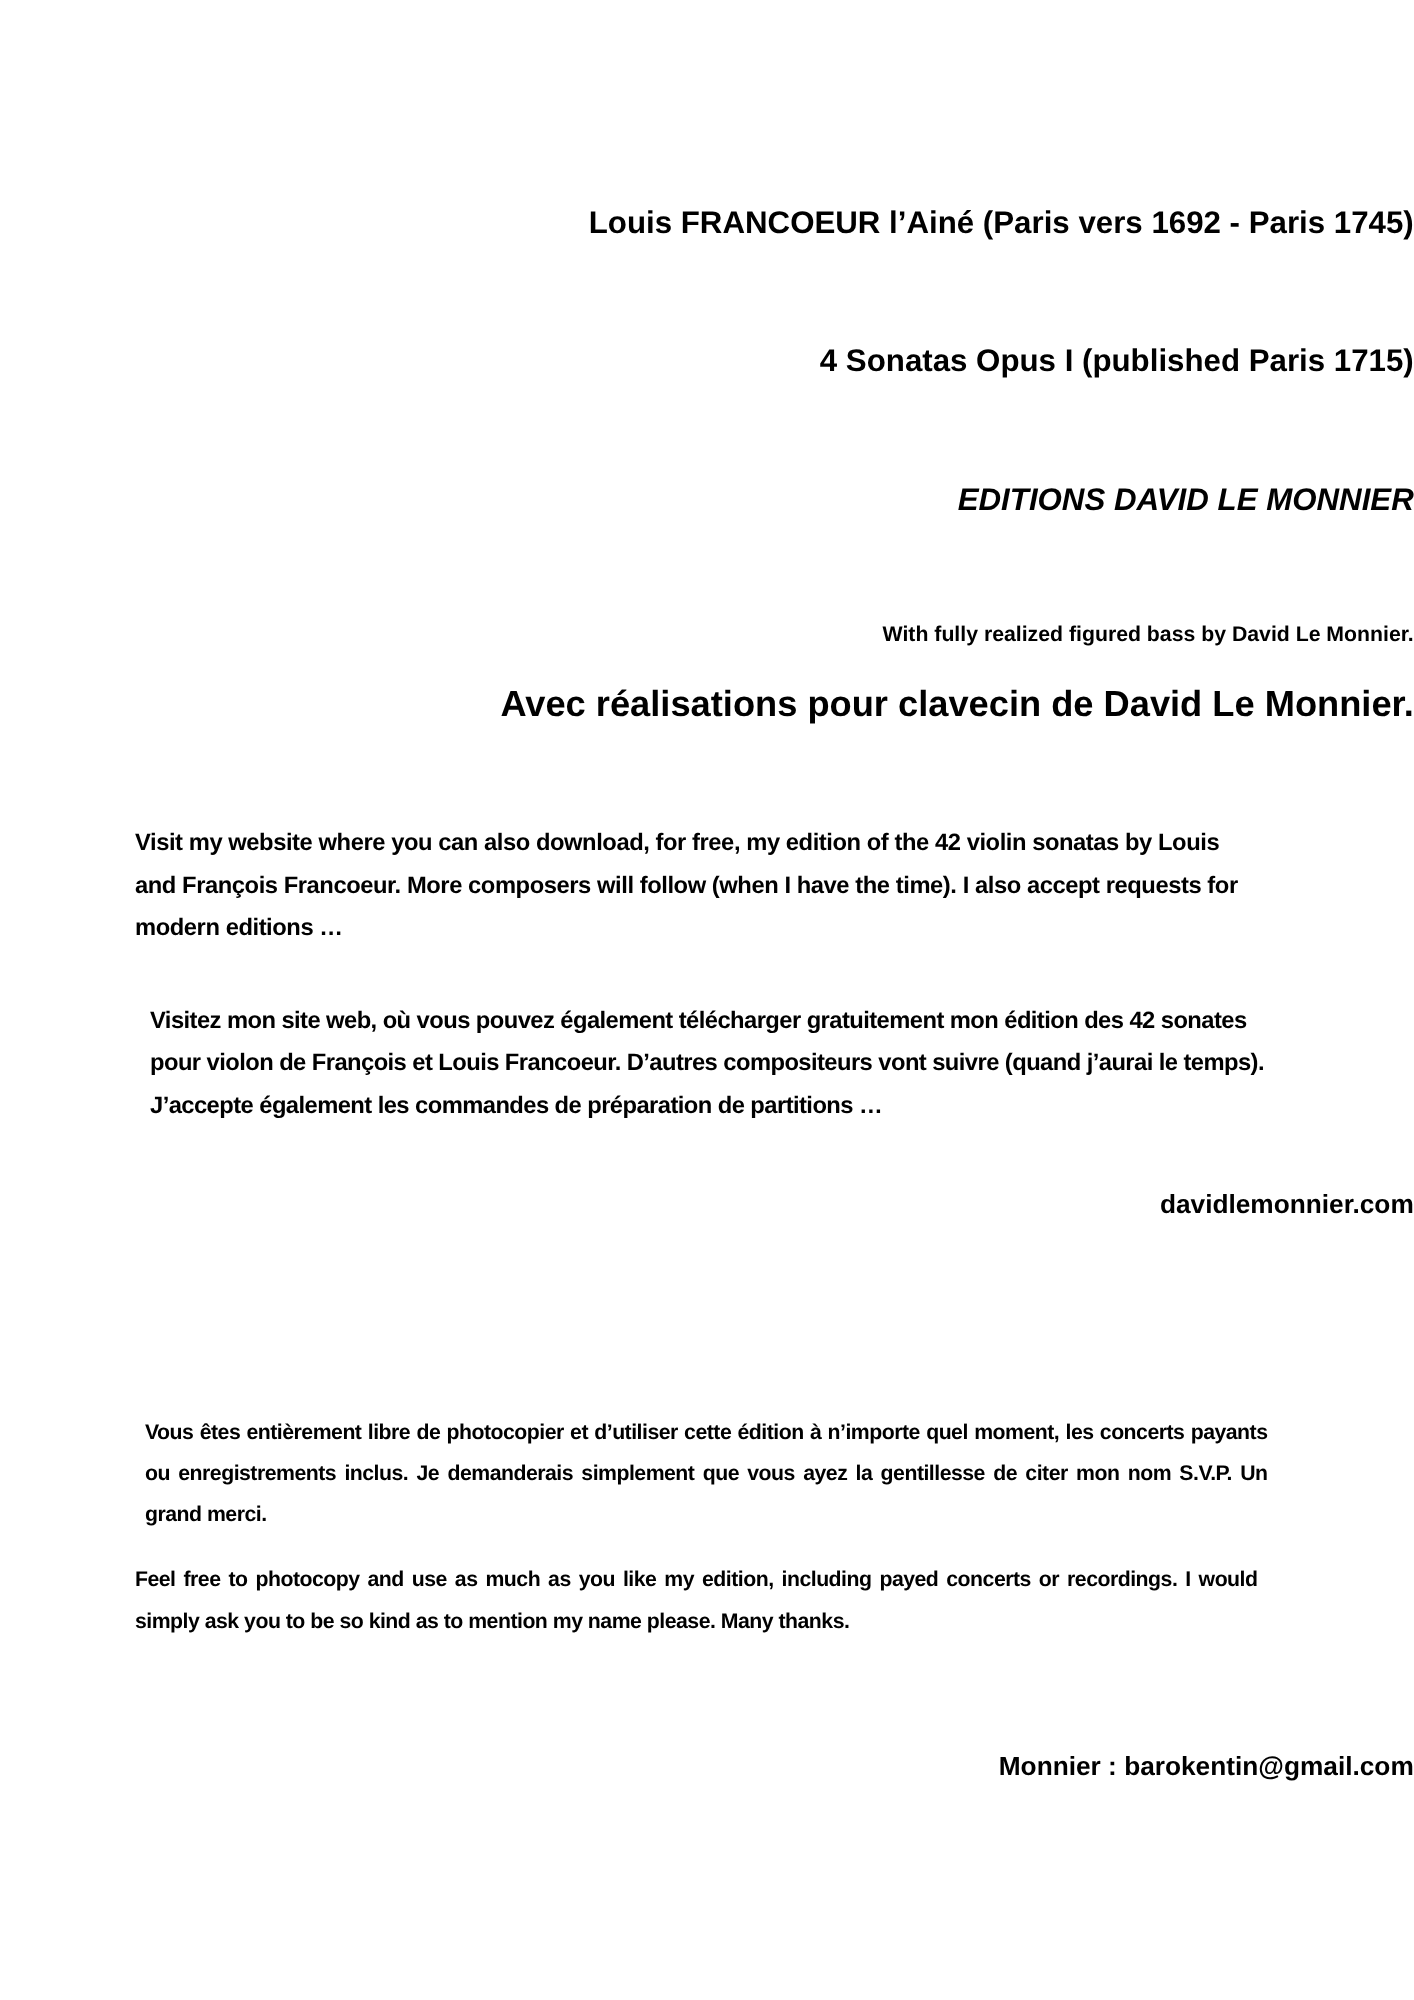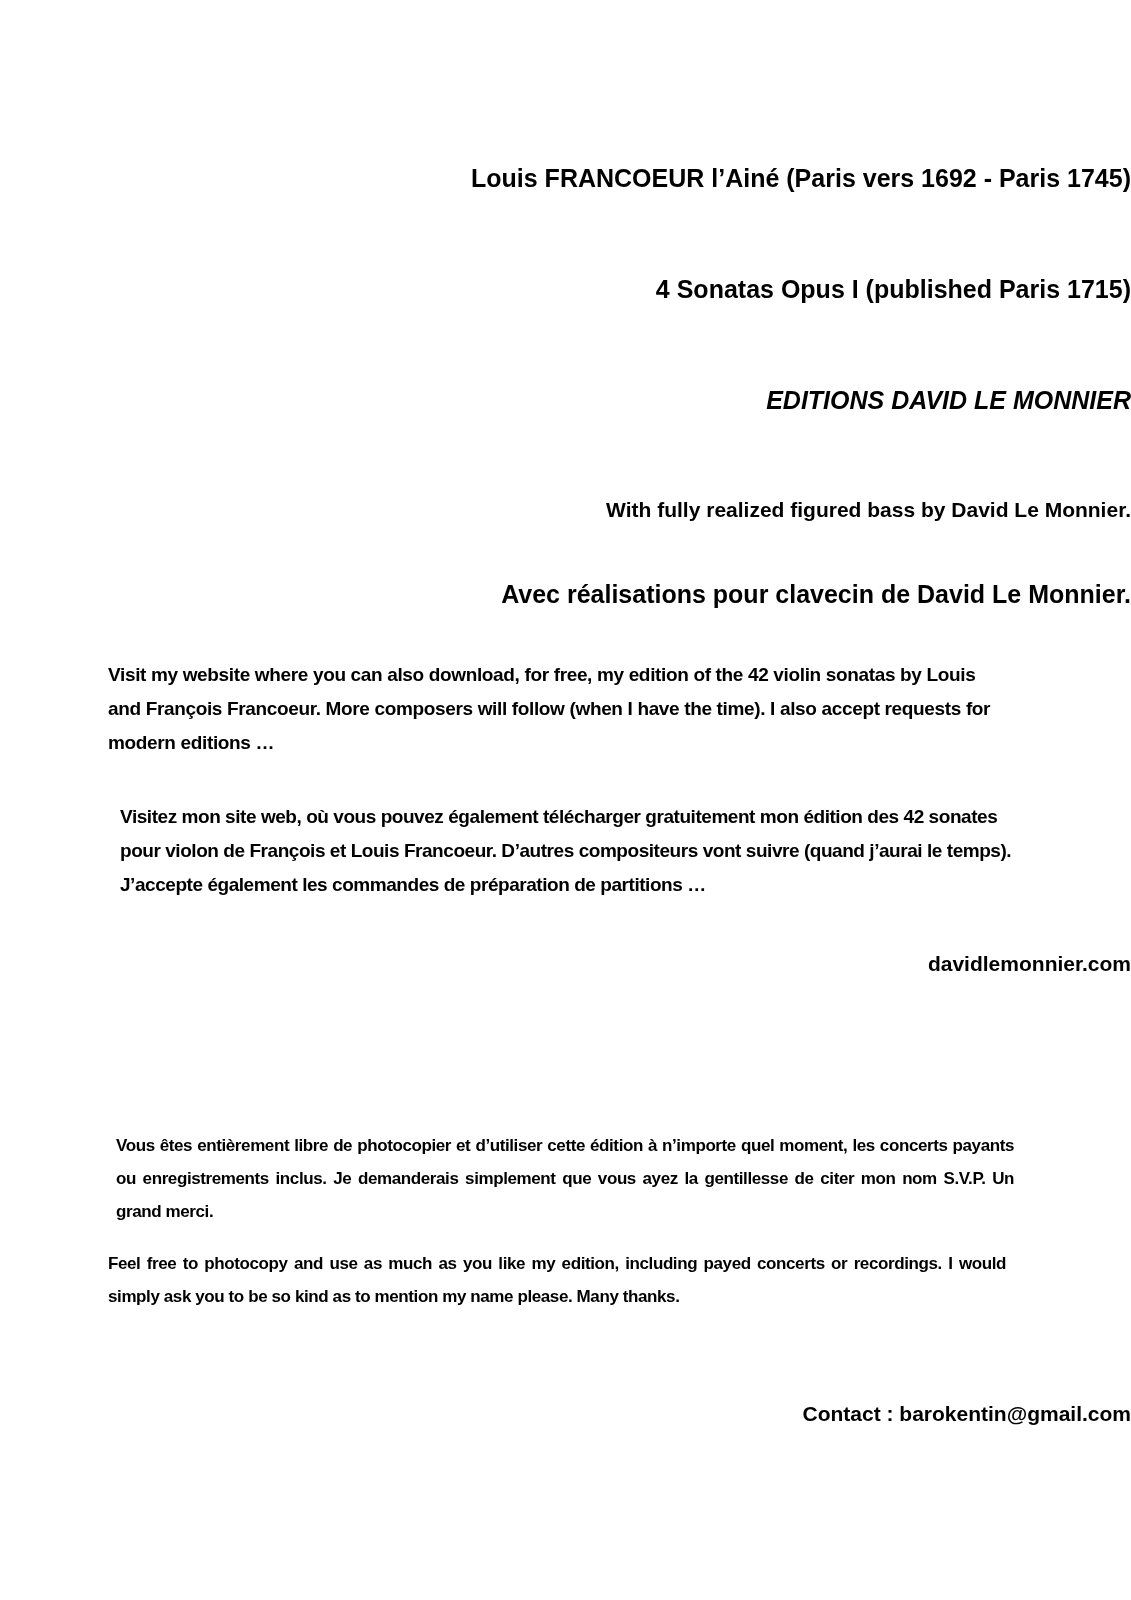--- a/index.html
+++ b/index.html
@@ -4,22 +4,22 @@
   <style>
     html, body { margin: 0; padding: 0; background: #ffffff; }
     body {
       width: 1131px; height: 1600px; position: relative; overflow: hidden;
       font-family: "Liberation Sans", sans-serif; color: #000;
     }
     .line { position: absolute; left: 0; width: 1131px; text-align: right; font-weight: bold; white-space: nowrap; }
     .title { top: 164px; font-size: 25px; }
     .subtitle { top: 275px; font-size: 25px; }
     .editor { top: 386px; font-size: 25px; font-style: italic; }
-    .realized-en { top: 498px; font-size: 21px; }
-    .realized-fr { top: 580px; font-size: 25px; }
+    .realized-en { top: 498px; font-size: 17px; }
+    .realized-fr { top: 548px; font-size: 29px; }
     .para {
       position: absolute; left: 108px; width: 898px;
       font-weight: bold; font-size: 19px; line-height: 34px;
       transform-origin: left top;
     }
     .para-en { top: 658px; letter-spacing: -0.35px; }
     .para-fr { top: 788px; letter-spacing: -0.45px; }
     .website { top: 952px; font-size: 21px; }
     .legal {
       position: absolute; left: 108px; width: 898px;
@@ -41,14 +41,14 @@
   <div class="line realized-fr">Avec réalisations pour clavecin de David Le Monnier.</div>
 
   <p class="para para-en" style="margin:0">Visit my website where you can also download, for free, my edition of the 42 violin sonatas by Louis and François Francoeur. More composers will follow (when I have the time). I also accept requests for modern editions …</p>
   <p class="para para-fr" style="margin:12px">Visitez mon site web, où vous pouvez également télécharger gratuitement mon édition des 42 sonates pour violon de François et Louis Francoeur. D’autres compositeurs vont suivre (quand j’aurai le temps). J’accepte également les commandes de préparation de partitions …</p>
 
   <div class="line website">davidlemonnier.com</div>
 
   <p class="legal legal-fr" style="margin:8px">Vous êtes entièrement libre de photocopier et d’utiliser cette édition à n’importe quel moment, les concerts payants ou enregistrements inclus. Je demanderais simplement que vous ayez la gentillesse de citer mon nom S.V.P. Un grand merci.</p>
   <p class="legal legal-en" style="margin:0">Feel free to photocopy and use as much as you like my edition, including payed concerts or recordings. I would simply ask you to be so kind as to mention my name please. Many thanks.</p>
 
-  <div class="line contact">Contact : barokentin@gmail.com</div>
+  <div class="line contact">Monnier : barokentin@gmail.com</div>
 </div>
 
 </body></html>

